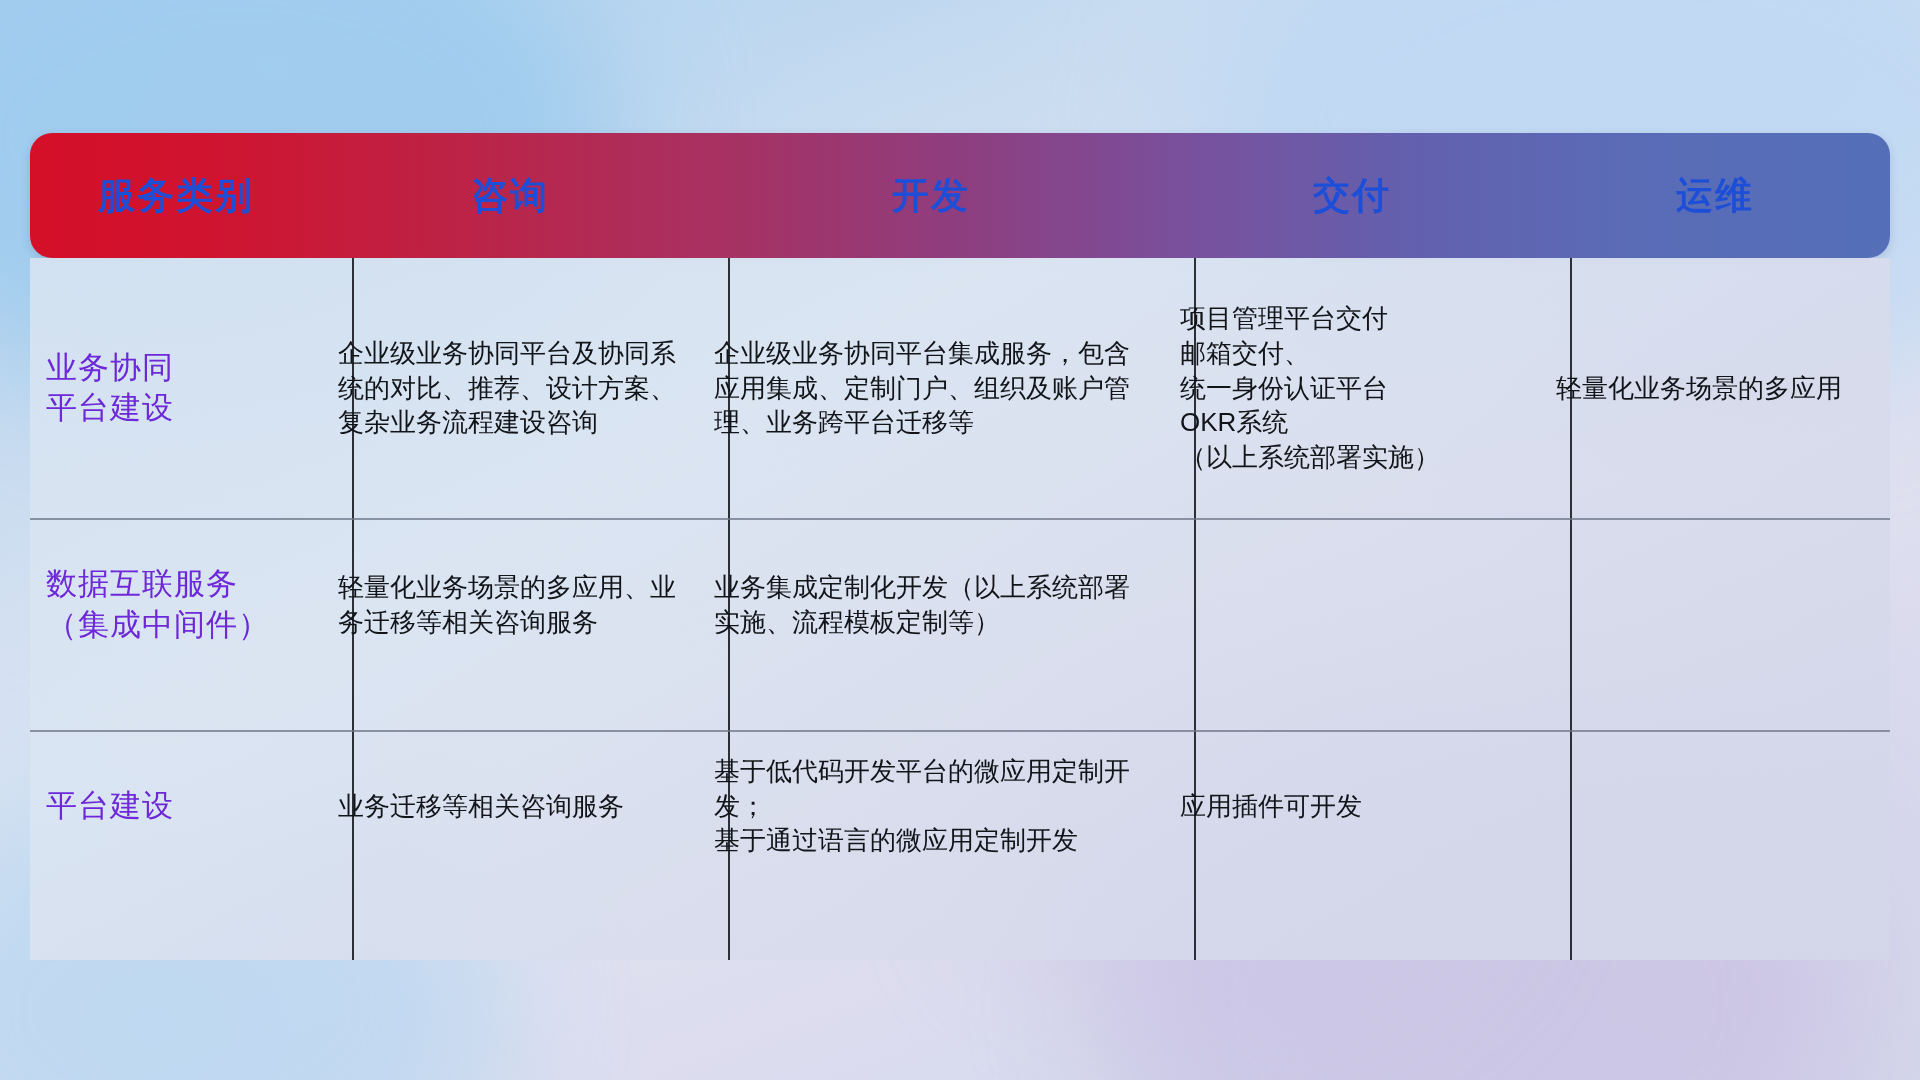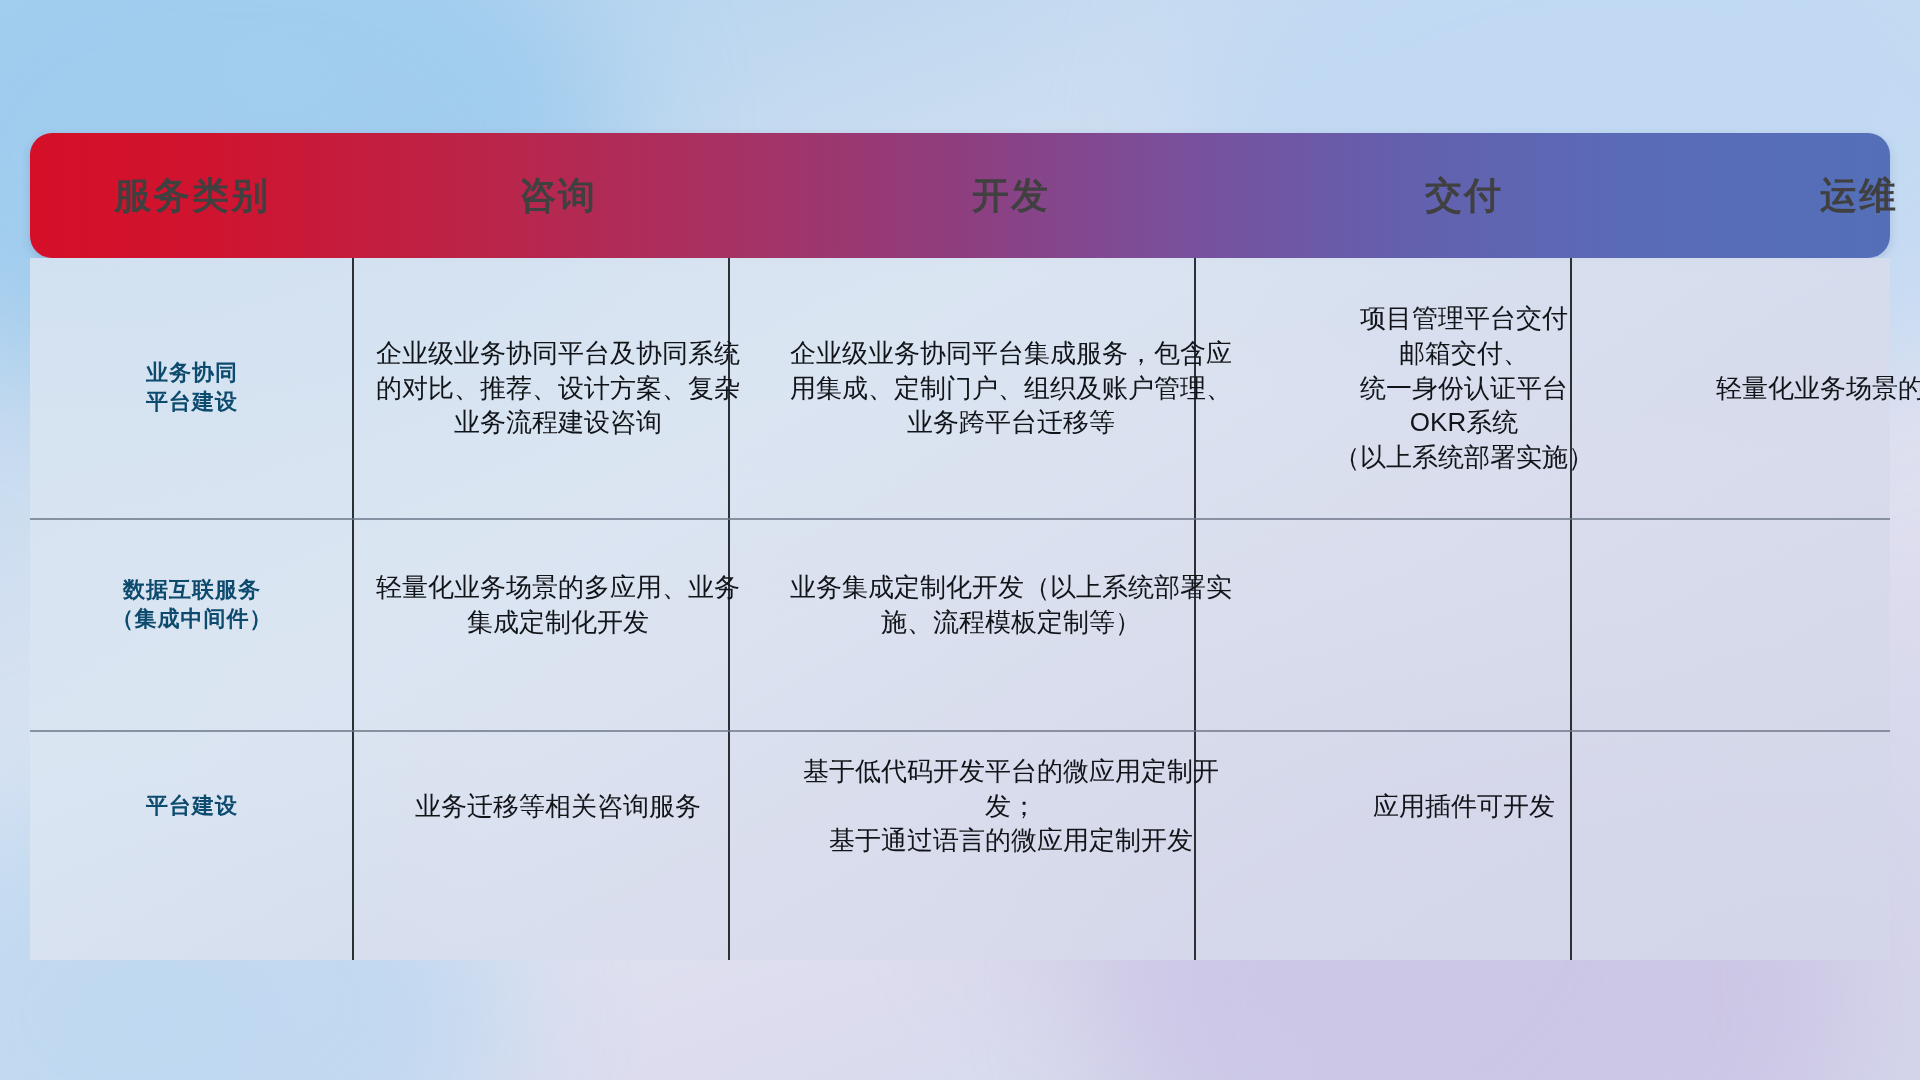--- a/index.html
+++ b/index.html
@@ -31,60 +31,60 @@
   #table-wrap{
     position:absolute;z-index:2;
     left:30px;top:133px;width:1860px;
   }
   table.matrix{
     width:100%;border-collapse:collapse;table-layout:fixed;
   }
   
   thead tr{height:125px;}
   thead th{
-    padding:16px;border:0;position:relative;
-    color:#404040;font-size:37px;font-weight:bold;
+    padding:0;border:0;position:relative;
+    color:#1d4ed8;font-size:37px;font-weight:bold;
     letter-spacing:2px;vertical-align:middle;
   }
   .hdr-bar{
     position:absolute;left:30px;top:133px;width:1860px;height:125px;
     border-radius:22px;z-index:1;
     background:linear-gradient(90deg,
       #d50f28 0%, #cf1430 10%, #bb2448 24%,
       #a63264 38%, #8e3e7f 50%, #79509c 62%,
       #6360ae 74%, #5a6bb6 86%, #546fb8 100%);
     box-shadow:0 3px 10px rgba(60,70,120,.18);
   }
 
   
   tbody{position:relative;}
   td{
     border:0;padding:0;
-    vertical-align:middle;text-align:center;
+    vertical-align:middle;text-align:left;
     color:#111418;font-size:26px;line-height:1.34;
     position:relative;z-index:3;
   }
   .body-panel{
     position:absolute;left:30px;top:258px;width:1860px;height:702px;
     background:linear-gradient(150deg,
        rgba(214,227,241,.93) 0%,
        rgba(219,229,242,.90) 32%,
        rgba(216,220,236,.90) 62%,
        rgba(211,214,232,.92) 100%);
     z-index:1;
   }
   .grid-lines{
     position:absolute;left:30px;top:258px;width:1860px;height:702px;z-index:2;
     pointer-events:none;
   }
   .vline{position:absolute;top:0;bottom:0;width:2px;background:#2b2f36;}
   .hline{position:absolute;left:0;right:0;height:2px;background:#6c7687;opacity:.75;}
 
   .row-label{
-    color:#0c4a6e;font-weight:bold;font-size:22px;line-height:1.30;
+    color:#6d28d9;font-weight:normal;font-size:31px;line-height:1.30;
     letter-spacing:1px;
   }
   .cell-text{display:block;padding:0 16px;}
   .r1{height:260px;}
   .r2{height:173px;}
   .r3{height:230px;}
 </style>
 </head>
 <body>
 
@@ -137,21 +137,21 @@
         <td>
             <span class="cell-text">轻量化业务场景的多应用</span>
           </td>
       </tr>
 
       <tr class="r2">
         <td>
             <span class="cell-text row-label">数据互联服务<br>（集成中间件）</span>
           </td>
         <td>
-            <span class="cell-text">轻量化业务场景的多应用、业务集成定制化开发</span>
+            <span class="cell-text">轻量化业务场景的多应用、业务迁移等相关咨询服务</span>
           </td>
         <td>
             <span class="cell-text">业务集成定制化开发（以上系统部署实施、流程模板定制等）</span>
           </td>
         <td>
             <span class="cell-text"></span>
           </td>
         <td>
             <span class="cell-text"></span>
           </td>

